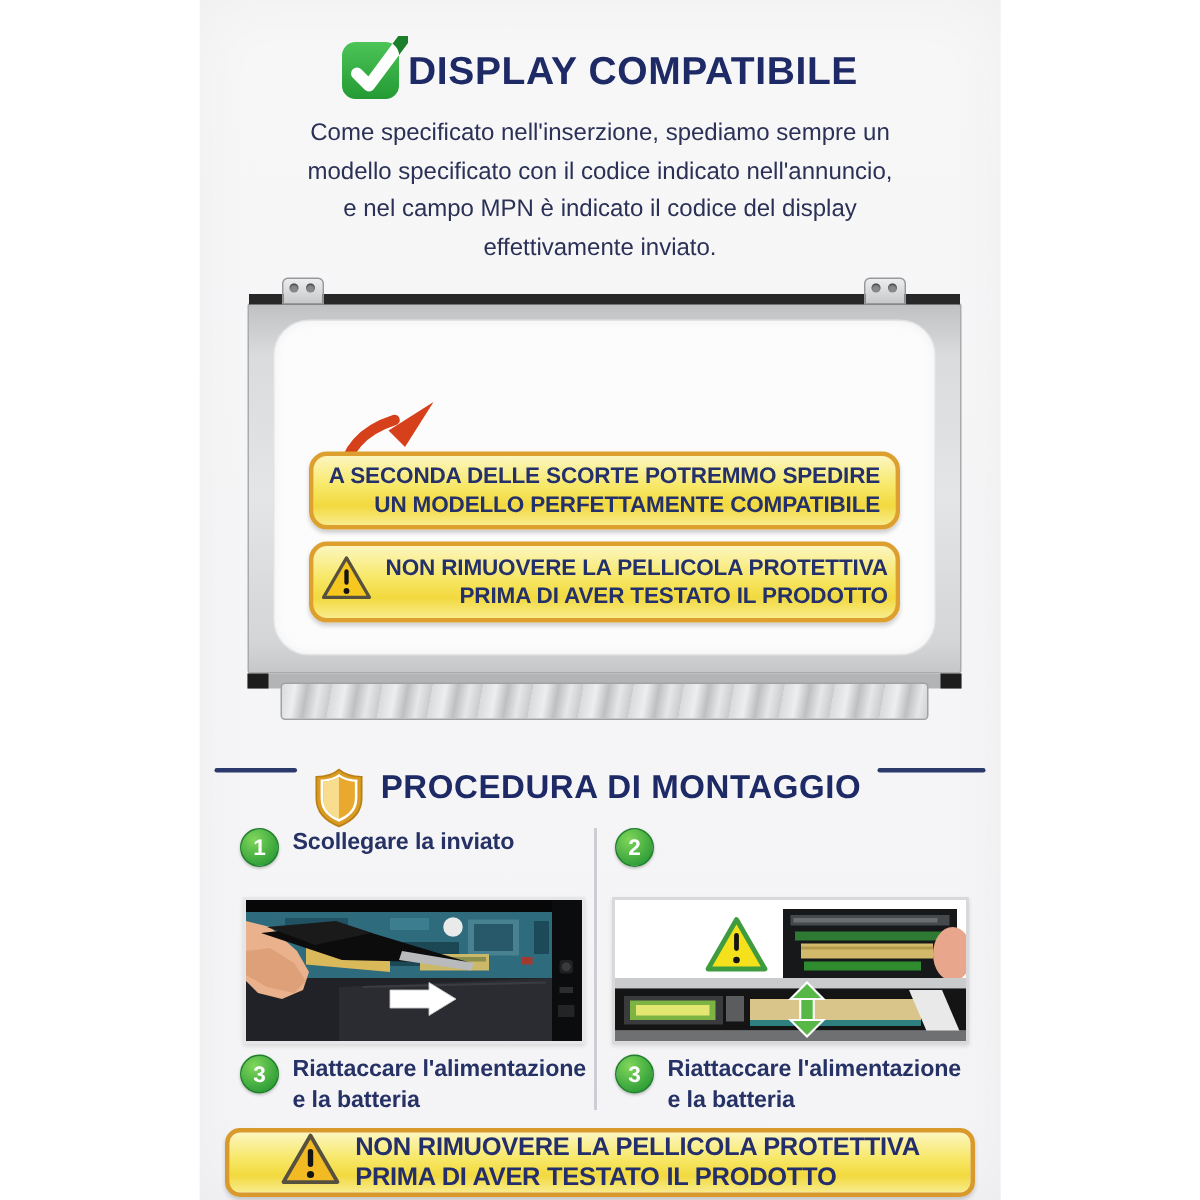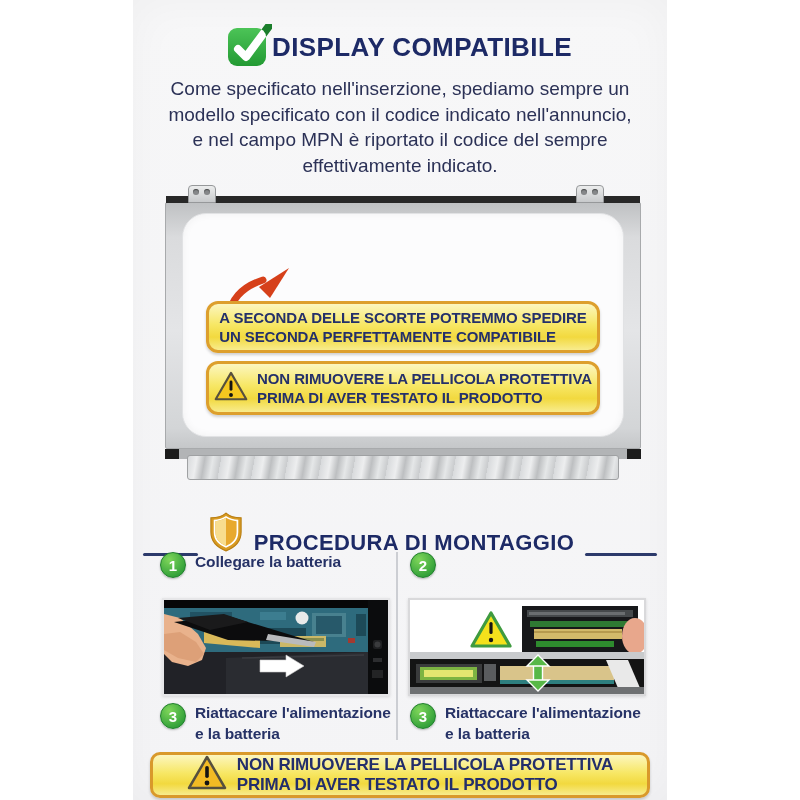--- a/index.html
+++ b/index.html
@@ -11,21 +11,21 @@
   }
   .card{
     position:absolute;left:133px;top:0;width:534px;height:800px;
     background:linear-gradient(180deg,#f7f7f8,#f4f4f6);
     box-shadow:inset 0 0 45px rgba(0,0,0,0.035);
   }
   
   .header{position:absolute;top:24px;left:0;width:100%;display:flex;justify-content:center;align-items:center;gap:0;}
   .page-title{font-size:26px;font-weight:bold;color:#1d2a66;letter-spacing:.4px;}
   
-  .intro{position:absolute;top:76px;left:0;width:100%;text-align:center;color:#2b3156;font-size:19px;line-height:25.5px;}
+  .intro{position:absolute;top:76px;left:0;width:100%;text-align:center;color:#2b3156;font-size:16px;line-height:25.5px;}
   
   .figure{position:absolute;left:32px;top:185px;width:476px;height:295px;}
   .bracket{position:absolute;top:0;width:28px;height:18px;border-radius:4px 4px 0 0;
     background:linear-gradient(180deg,#eceded,#c7c9cb);border:1px solid #96989a;z-index:3;}
   .bracket .hole{position:absolute;top:3px;width:6px;height:6px;border-radius:50%;background:#86888a;box-shadow:inset 0 1px 1px rgba(0,0,0,.5);}
   .bracket .h1{left:4px;}  .bracket .h2{left:15px;}
   .bracket-left{left:23px;} .bracket-right{left:411px;}
   .top-strip{position:absolute;left:1px;top:11px;width:474px;height:7px;background:#282828;z-index:2;}
   .panel-body{position:absolute;left:0;top:17px;width:476px;height:247px;
     background:linear-gradient(180deg,#bfc1c3,#dadbdd 14%,#e4e5e7 52%,#d3d5d7 92%,#c5c7c9);
@@ -34,25 +34,25 @@
     border:1px solid #e1e2e4;border-radius:24px;box-shadow:inset 0 0 8px rgba(0,0,0,.05);}
   .bottom-bar{position:absolute;left:0;top:264px;width:476px;height:10px;background:#b2b4b6;}
   .bottom-bar .end{position:absolute;top:0;width:14px;height:10px;background:#1c1c1c;}
   .bottom-bar .end.l{left:0;} .bottom-bar .end.r{right:0;}
   .foil{position:absolute;left:22px;top:270px;width:432px;height:25px;border:1px solid #9fa1a3;border-radius:3px;
     background:repeating-linear-gradient(100deg,#d8dadc 0px,#edeeef 9px,#bdbfc1 17px,#e5e7e8 25px,#c9cbcd 33px);}
   .curved-arrow{position:absolute;left:52px;top:78px;z-index:4;}
   .ybox{position:absolute;left:41px;width:394px;border:3px solid #dd9f2d;border-radius:12px;
     background:linear-gradient(180deg,#fcf6bf 0%,#f7e765 45%,#f2d93f 72%,#f8ec8d 100%);
     box-shadow:0 2px 3px rgba(0,0,0,.18);display:flex;align-items:center;justify-content:center;gap:9px;z-index:5;}
-  .ybox .txt{text-align:left;color:#24306a;font-weight:bold;font-size:15px;line-height:19px;letter-spacing:-0.1px;}
+  .ybox .txt{text-align:right;color:#24306a;font-weight:bold;font-size:15px;line-height:19px;letter-spacing:-0.1px;}
   .ybox1{top:116px;height:52px;}
   .ybox2{top:176px;height:54px;}
   
-  .proc-header{position:absolute;top:512px;left:0;width:100%;display:flex;justify-content:center;align-items:flex-end;gap:11px;}
+  .proc-header{position:absolute;top:512px;left:0;width:100%;display:flex;justify-content:center;align-items:flex-start;gap:11px;}
   .hline{height:3px;background:#2c3a6b;border-radius:2px;}
   .hline.left{width:55px;} .hline.right{width:72px;}
   .proc-title{font-size:22px;font-weight:bold;color:#1d2a66;letter-spacing:.4px;}
   
   .step{position:absolute;display:flex;gap:9px;align-items:flex-start;}
   .badge{flex:0 0 auto;width:26px;height:26px;border-radius:50%;margin-top:1px;
     background:radial-gradient(circle at 35% 28%,#7fd65a,#2f9e38 78%);
     border:1px solid #1f7f2a;color:#fff;font-size:15px;font-weight:bold;
     display:flex;align-items:center;justify-content:center;box-shadow:0 1px 2px rgba(0,0,0,.25);}
   .step-text{color:#263266;font-size:15.5px;font-weight:bold;line-height:21px;letter-spacing:-0.1px;white-space:nowrap;}
@@ -94,22 +94,22 @@
           <rect x="0" y="4" width="38" height="38" rx="9" fill="url(#cg)"></rect>
           <path d="M10 25 L18 33 L41 2" stroke="#ffffff" stroke-width="8" fill="none" stroke-linecap="round" stroke-linejoin="round" clip-path="url(#cclip)"></path>
         </svg>
       </span>
       <div class="page-title">DISPLAY COMPATIBILE</div>
     </div>
 
     <div class="intro">
       <div>Come specificato nell'inserzione, spediamo sempre un</div>
       <div>modello specificato con il codice indicato nell'annuncio,</div>
-      <div>e nel campo MPN è riportato il codice del sempre</div>
-      <div>effettivamente indicato.</div>
+      <div>e nel campo MPN è indicato il codice del display</div>
+      <div>effettivamente inviato.</div>
     </div>
 
     <div class="figure">
       <div class="panel-body"></div>
       <div class="panel-inner"></div>
       <div class="top-strip"></div>
       <div class="bracket bracket-left">
         <span class="hole h1"></span>
           <span class="hole h2"></span>
       </div>
@@ -121,21 +121,21 @@
       <span class="curved-arrow">
         <svg width="92" height="58" viewBox="0 0 92 58">
           <path d="M12 54 C13 38 24 24 46 17" fill="none" stroke="#d6401a" stroke-width="7" stroke-linecap="round"></path>
           <polygon points="42,24 72,5 53,35" fill="#d6401a"></polygon>
         </svg>
       </span>
 
       <div class="ybox ybox1">
         <div class="txt">
           <div>A SECONDA DELLE SCORTE POTREMMO SPEDIRE</div>
-          <div>UN SECONDA PERFETTAMENTE COMPATIBILE</div>
+          <div>UN MODELLO PERFETTAMENTE COMPATIBILE</div>
         </div>
       </div>
 
       <div class="ybox ybox2">
         <span>
           <svg width="34" height="31" viewBox="0 0 40 36">
             <path d="M20 2 L38 33 L2 33 Z" fill="#f6c81f" stroke="#56503e" stroke-width="2.5" stroke-linejoin="round"></path>
             <rect x="18.3" y="11" width="3.4" height="12" rx="1.7" fill="#141414"></rect>
             <circle cx="20" cy="28" r="2.3" fill="#141414"></circle>
           </svg>
@@ -163,21 +163,21 @@
           <path d="M18 6 C15 8.2 10.6 9.3 6.8 9.5 L6.8 21 C6.8 28.8 11.6 32.9 18 35.7 Z" fill="#f8dd8e"></path>
         </svg>
       </span>
       <div class="proc-title">PROCEDURA DI MONTAGGIO</div>
       <div class="hline right"></div>
     </div>
 
     <div class="step step1">
       <div class="badge">1</div>
       <div class="step-text">
-        <div>Collegare la batteria</div>
+        <div>Scollegare la inviato</div>
       </div>
     </div>
     <div class="step step2">
       <div class="badge">2</div>
       <div class="step-text">
       </div>
     </div>
 
     <div class="col-divider"></div>
 

